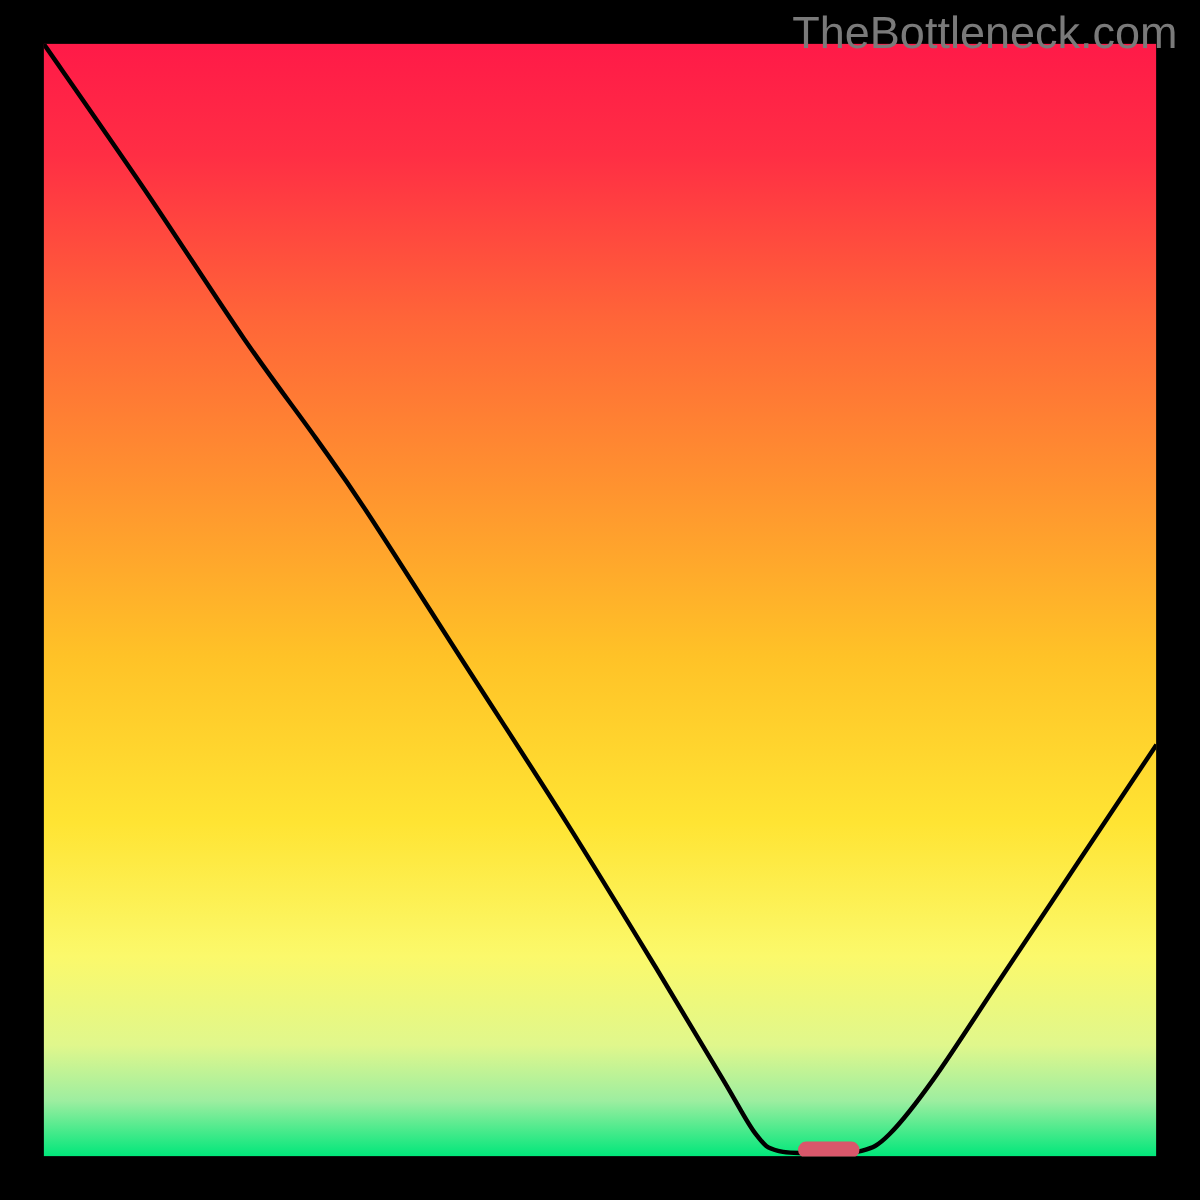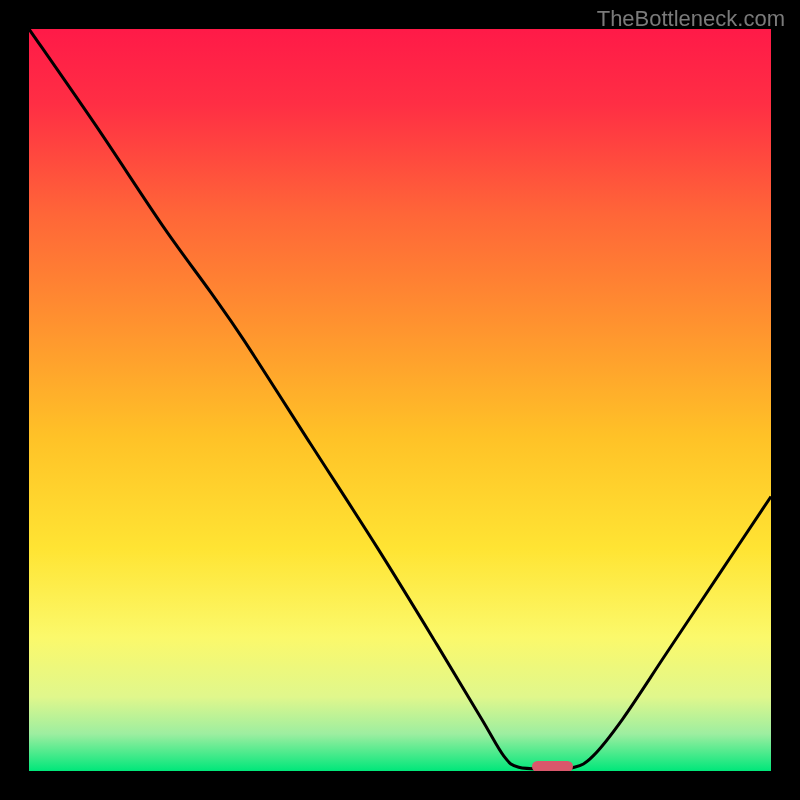--- a/index.html
+++ b/index.html
@@ -9,21 +9,21 @@
     height: 800px;
     background: #000;
     position: relative;
     font-family: Arial, sans-serif;
   }
   .watermark {
     position: absolute;
     top: 6px;
     right: 15px;
     color: #7a7a7a;
-    font-size: 22px;
+    font-size: 30px;
     z-index: 10;
   }
   .plot-area {
     position: absolute;
     left: 29px;
     top: 29px;
     width: 742px;
     height: 742px;
     overflow: hidden;
   }

